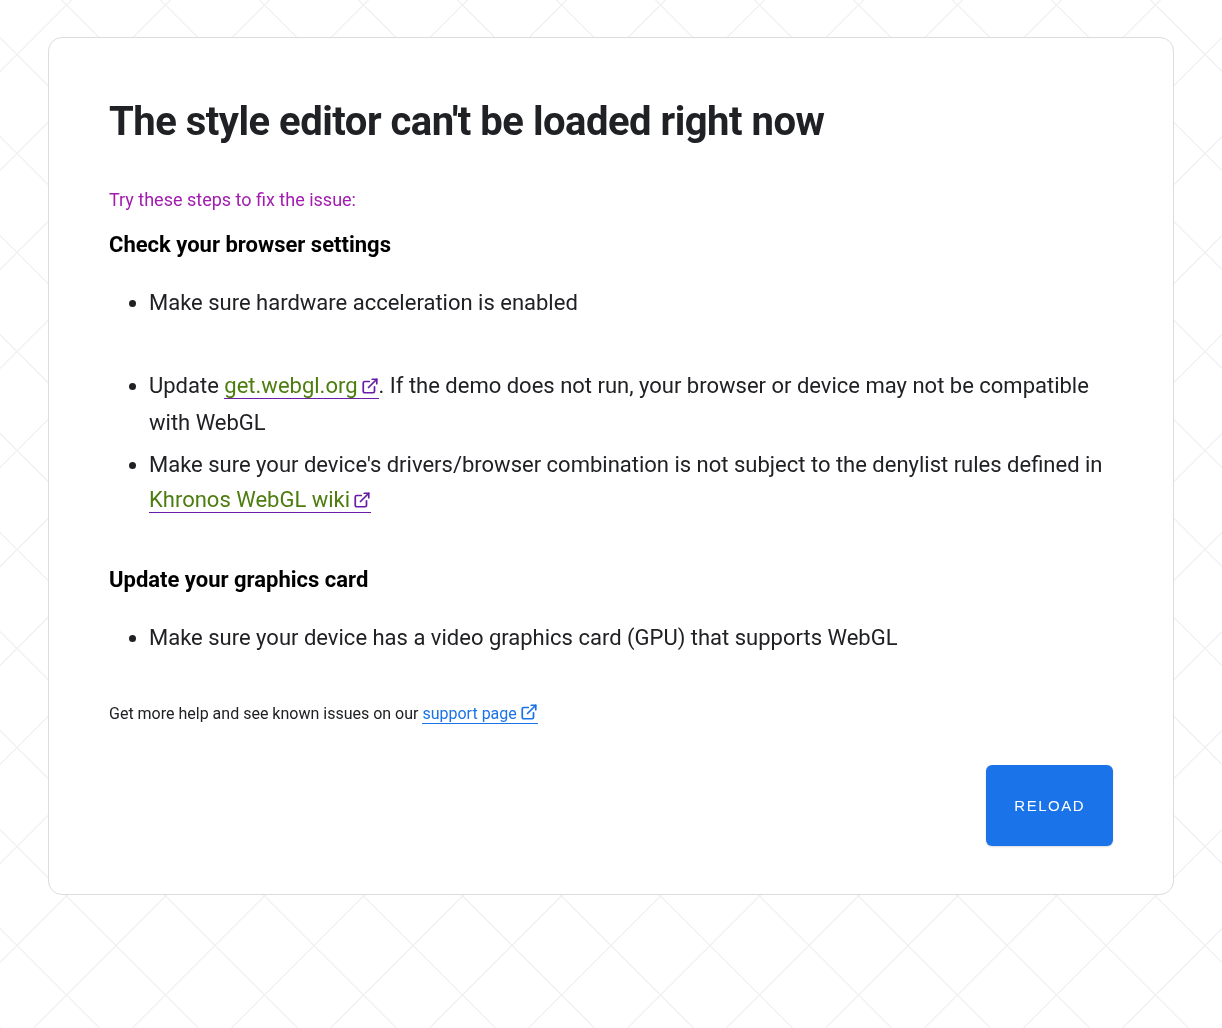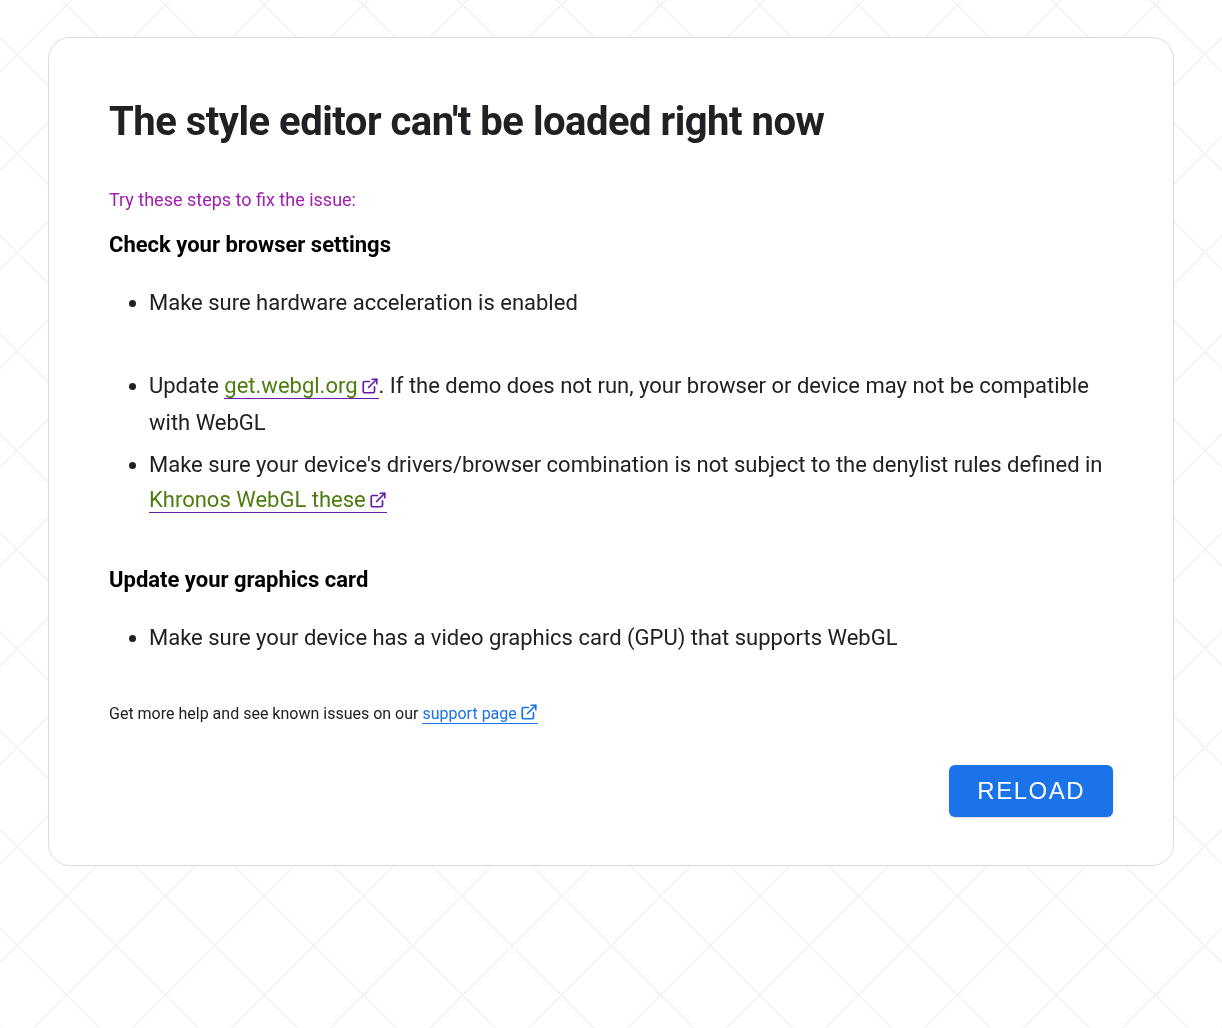--- a/index.html
+++ b/index.html
@@ -24,21 +24,21 @@
       opacity: 0.6;
       z-index: 0;
     }
     .card {
       position: absolute;
       top: 37px;
       left: 48px;
       right: 48px;
       background: #ffffff;
       border: 1px solid #dadce0;
-      border-radius: 22px;
+      border-radius: 14px;
       padding: 60px 60px 48px 60px;
       z-index: 1;
     }
     .title {
       font-size: 40px;
       font-weight: 700;
       color: #202124;
       letter-spacing: -0.5px;
       margin-bottom: 44px;
     }
@@ -89,22 +89,22 @@
     }
     .button-row {
       display: flex;
       justify-content: flex-end;
     }
     .reload-button {
       background: #1a73e8;
       color: #ffffff;
       border: none;
       border-radius: 6px;
-      padding: 12px 28px;
-      font-size: 24px;
+      padding: 32px 28px;
+      font-size: 15px;
       font-weight: 500;
       letter-spacing: 1.5px;
       cursor: pointer;
       box-shadow: 0 1px 2px rgba(0,0,0,0.15);
     }
   </style>
 </head>
 <body>
 
 <div class="bg-pattern"></div>
@@ -120,21 +120,21 @@
 
   <ul>
     <li>
       <span>Update </span><a class="link-purple"><span>get.webgl.org</span><span class="ext-icon"><svg width="18" height="18" viewBox="0 0 24 24" fill="none" stroke="#681da8" stroke-width="2.3" stroke-linecap="round" stroke-linejoin="round">
               <path d="M18 13v6a2 2 0 0 1-2 2H5a2 2 0 0 1-2-2V8a2 2 0 0 1 2-2h6"></path>
               <polyline points="15 3 21 3 21 9"></polyline>
               <line x1="10" y1="14" x2="21" y2="3"></line>
             </svg></span></a><span>. If the demo does not run, your browser or device may not be compatible with WebGL</span>
     </li>
     <li>
-      <span>Make sure your device's drivers/browser combination is not subject to the denylist rules defined in </span><a class="link-purple"><span>Khronos WebGL these</span><span class="ext-icon"><svg width="18" height="18" viewBox="0 0 24 24" fill="none" stroke="#681da8" stroke-width="2.3" stroke-linecap="round" stroke-linejoin="round">
+      <span>Make sure your device's drivers/browser combination is not subject to the denylist rules defined in </span><a class="link-purple"><span>Khronos WebGL wiki</span><span class="ext-icon"><svg width="18" height="18" viewBox="0 0 24 24" fill="none" stroke="#681da8" stroke-width="2.3" stroke-linecap="round" stroke-linejoin="round">
               <path d="M18 13v6a2 2 0 0 1-2 2H5a2 2 0 0 1-2-2V8a2 2 0 0 1 2-2h6"></path>
               <polyline points="15 3 21 3 21 9"></polyline>
               <line x1="10" y1="14" x2="21" y2="3"></line>
             </svg></span></a><span></span>
     </li>
   </ul>
 
   <h2 class="section-heading">Update your graphics card</h2>
   <ul>
     <li>Make sure your device has a video graphics card (GPU) that supports WebGL</li>

